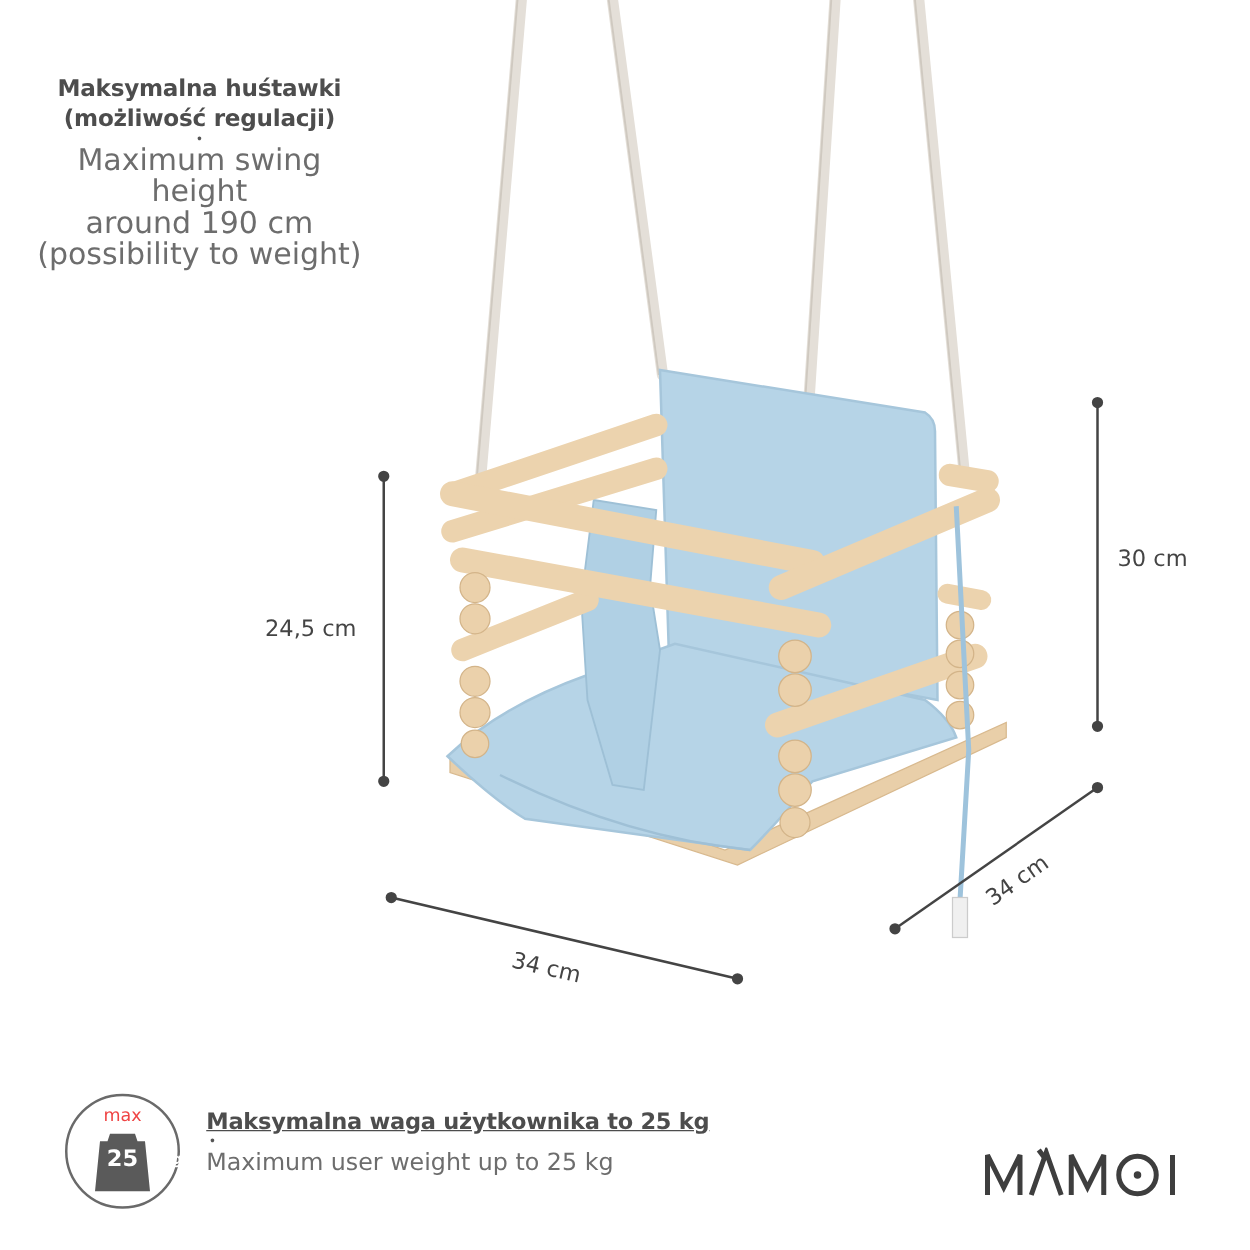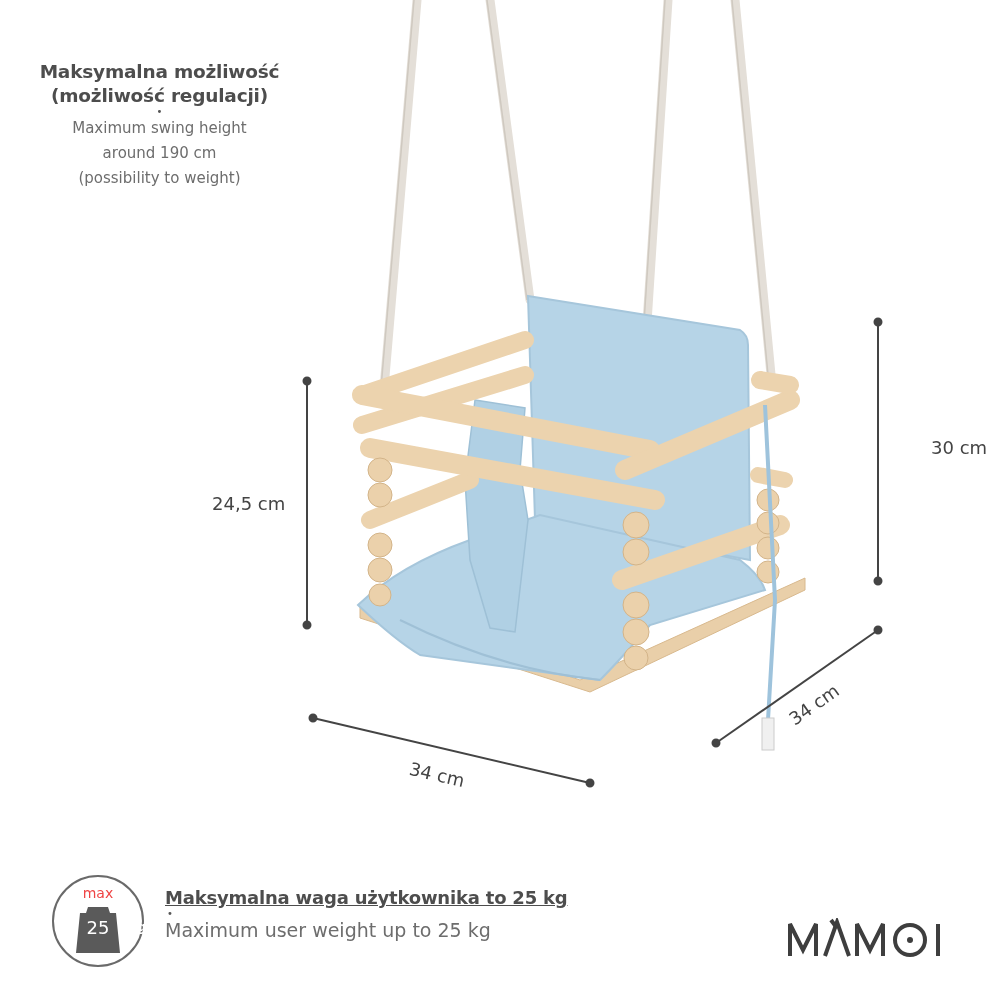--- a/index.html
+++ b/index.html
@@ -2,21 +2,21 @@
 <html><head>
 <meta charset="utf-8">
 <style>
   html, body { margin:0; padding:0; }
   body { width:1000px; height:1000px; background:#ffffff; position:relative; overflow:hidden;
          font-family:"DejaVu Sans","Liberation Sans",sans-serif; color:#4a4a4a; }
   .abs { position:absolute; }
   .height-note { left:22px; top:60px; width:275px; text-align:center; }
   .pl-bold { font-weight:bold; font-size:18.5px; line-height:24px; color:#4d4d4d; letter-spacing:-0.2px; }
   .dot { font-size:10px; line-height:8px; color:#555; }
-  .en-light { font-size:15px; line-height:25px; color:#6d6d6d; font-weight:normal; }
+  .en-light { font-size:24px; line-height:25px; color:#6d6d6d; font-weight:normal; }
   .dim-label { font-size:18px; color:#444; font-weight:normal; white-space:nowrap; }
   .product { left:0; top:0; width:1000px; height:1000px; }
   .weight-badge { left:50px; top:873px; width:96px; height:96px; }
   .weight-text { left:165px; top:886px; }
   .weight-text .pl-bold { font-size:18px; line-height:24px;text-decoration:underline; }
   .weight-text .en-light { font-size:19px; line-height:24px; }
   .logo { left:787px; top:918px; }
 </style>
 </head>
 <body>
@@ -95,40 +95,40 @@
     <line x1="313" y1="718" x2="590" y2="783"></line>
     <circle cx="313" cy="718" r="3.5"></circle>
       <circle cx="590" cy="783" r="3.5"></circle>
     <line x1="716" y1="743" x2="878" y2="630"></line>
     <circle cx="716" cy="743" r="3.5"></circle>
       <circle cx="878" cy="630" r="3.5"></circle>
   </g>
 </svg>
 
 <div class="abs height-note">
-  <div class="pl-bold">Maksymalna możliwość</div>
+  <div class="pl-bold">Maksymalna huśtawki</div>
   <div class="pl-bold">(możliwość regulacji)</div>
   <div class="dot">•</div>
   <div class="en-light">Maximum swing height</div>
   <div class="en-light">around 190 cm</div>
   <div class="en-light">(possibility to weight)</div>
 </div>
 
 <div class="abs dim-label" style="left:212px; top:493px;">24,5 cm</div>
-<div class="abs dim-label" style="left:894px; top:437px;margin-left:37px;">30 cm</div>
+<div class="abs dim-label" style="left:894px; top:437px;">30 cm</div>
 <div class="abs dim-label" style="left:412px; top:758px; transform:rotate(13deg); transform-origin:left top;">34 cm</div>
 <div class="abs dim-label" style="left:785px; top:712px; transform:rotate(-35deg); transform-origin:left top;">34 cm</div>
 
 <div class="abs weight-badge">
   <svg width="96" height="96" viewBox="0 0 96 96">
     <circle cx="48" cy="48" r="45" fill="none" stroke="#6a6a6a" stroke-width="2"></circle>
     <path d="M38,34 L58,34 L60,40 L66,40 L70,80 L26,80 L30,40 L36,40 Z" fill="#5a5a5a"></path>
   </svg>
   <div class="abs" style="left:0; top:12px; width:96px; text-align:center; font-size:14px; color:#ef4444;">max</div>
-  <div class="abs" style="left:0; top:44px; width:96px; text-align:center; font-size:18px; font-weight:normal; color:#fff;">25</div>
+  <div class="abs" style="left:0; top:44px; width:96px; text-align:center; font-size:18px; font-weight:bold; color:#fff;">25</div>
   <div class="abs" style="left:0; top:47px; width:96px; text-align:right; font-size:12px; font-weight:bold; color:#fff;">kg</div>
 </div>
 
 <div class="abs weight-text">
   <div class="pl-bold">Maksymalna waga użytkownika to 25 kg</div>
   <div class="dot" style="margin-left:2px;">•</div>
   <div class="en-light">Maximum user weight up to 25 kg</div>
 </div>
 
 <div class="abs logo">

